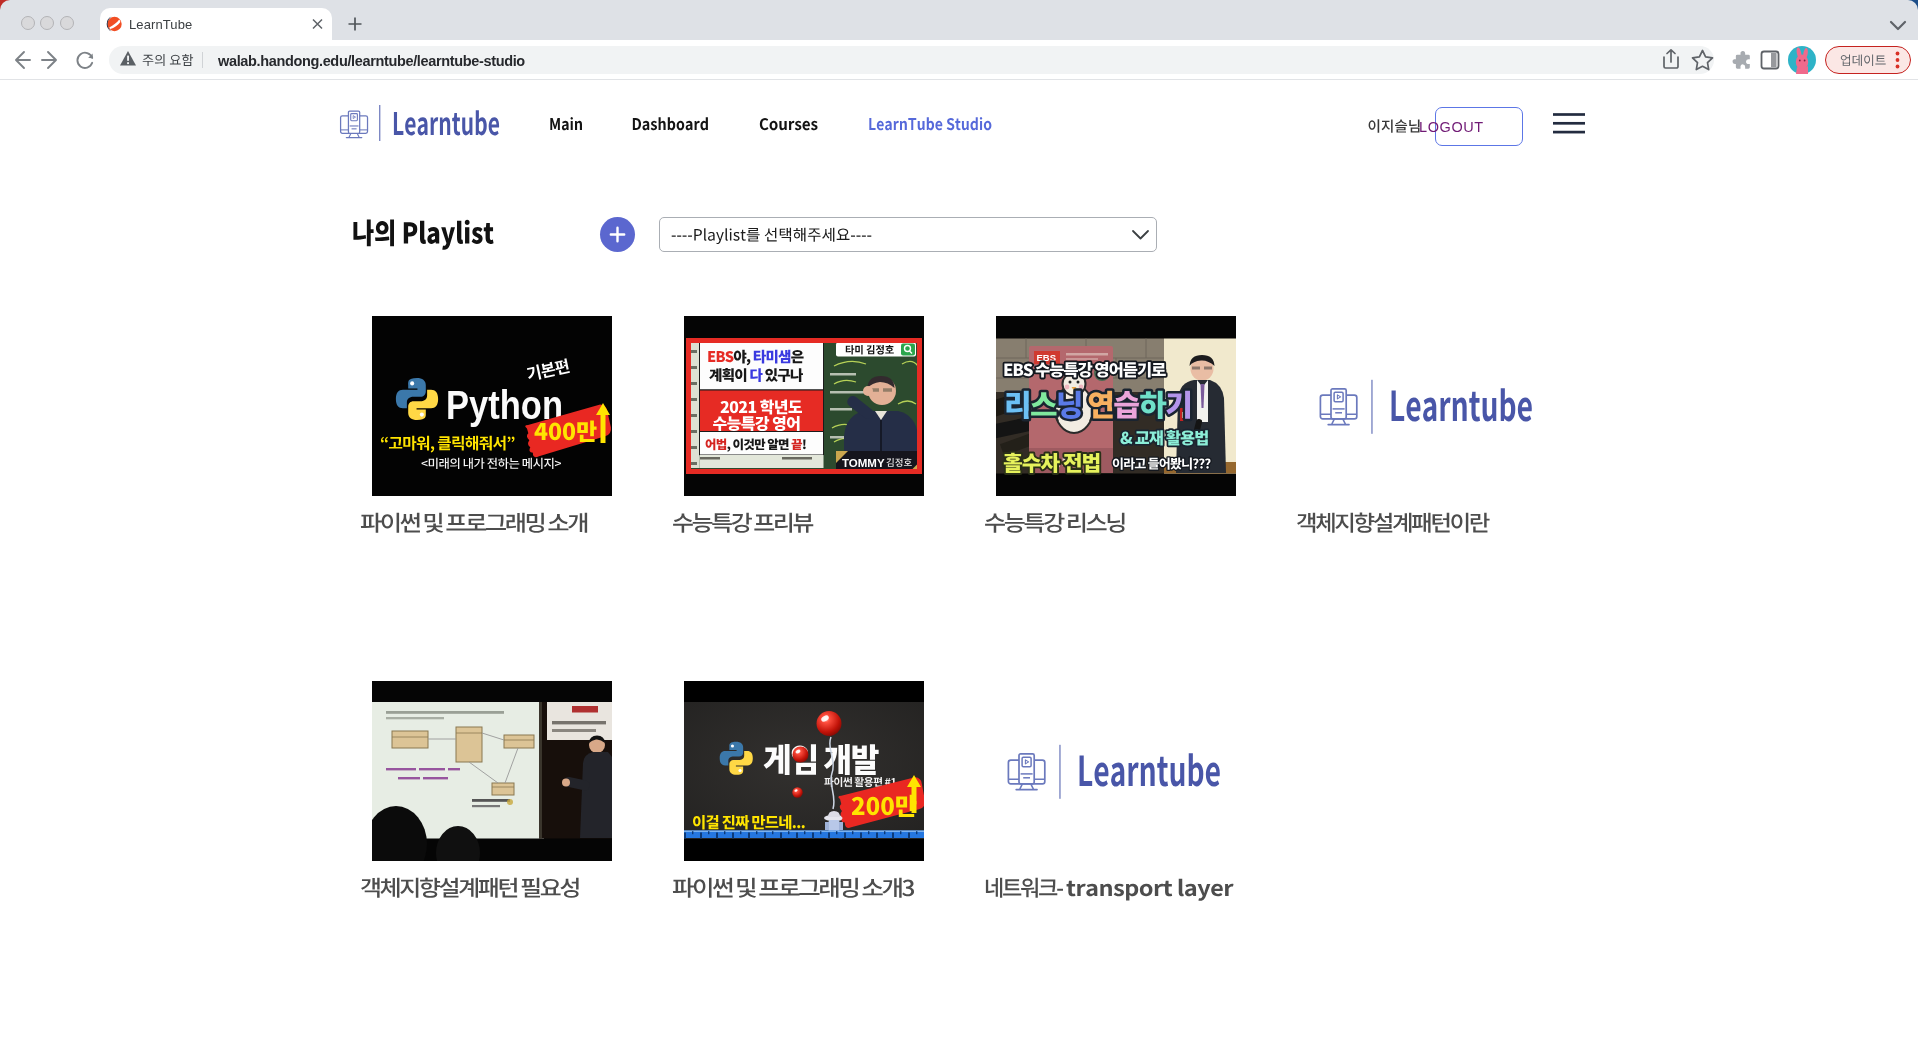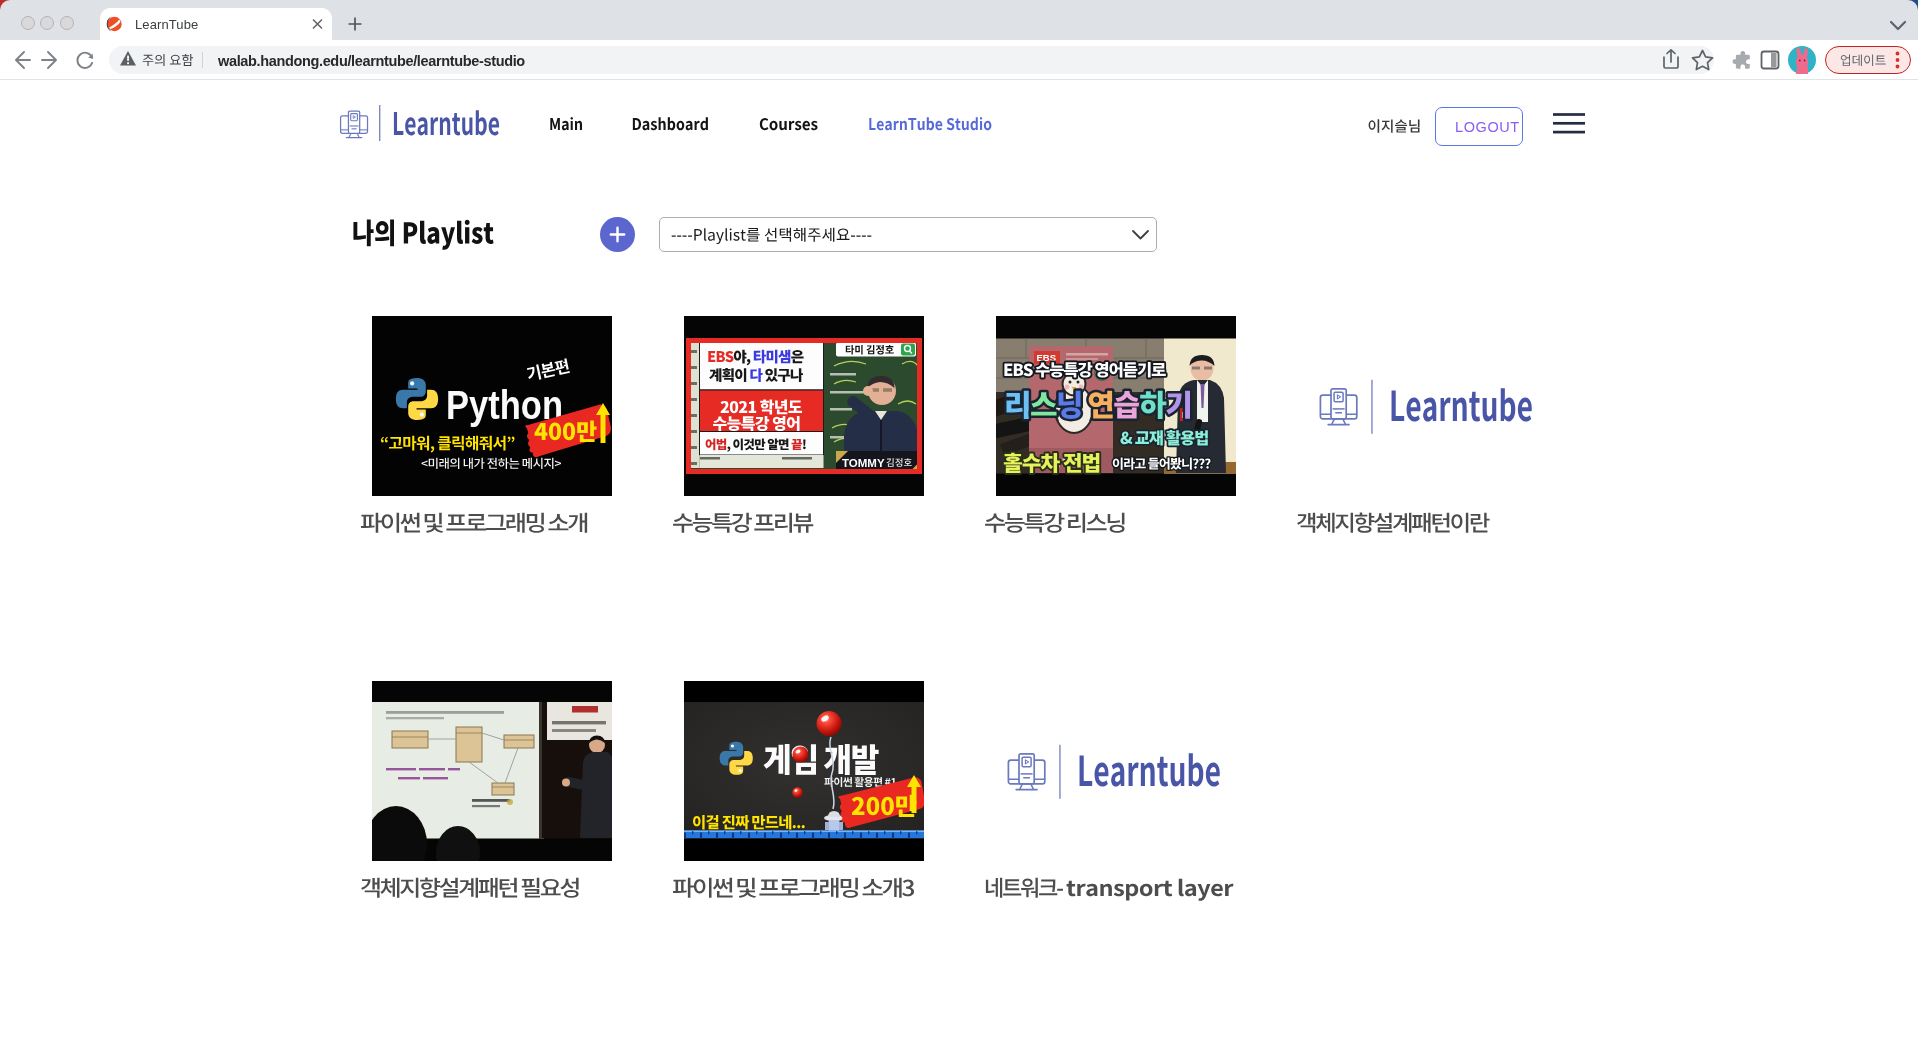--- a/index.html
+++ b/index.html
@@ -4,21 +4,21 @@
 html,body{width:1918px;height:1051px;overflow:hidden;background:#fff;
  font-family:"Liberation Sans",sans-serif;-webkit-font-smoothing:antialiased}
 .abs{position:absolute}
 #deskL{position:absolute;top:0;left:0;width:14px;height:14px;background:#bf2b26}
 #deskR{position:absolute;top:0;right:0;width:14px;height:14px;background:#1d4e89}
 #tabstrip{position:absolute;top:0;left:0;width:1918px;height:40px;background:#dee1e6;border-radius:10px 10px 0 0}
 #toolbar{position:absolute;top:40px;left:0;width:1918px;height:39px;background:#fff}
 #tbline{position:absolute;top:79px;left:0;width:1918px;height:1px;background:#e1e3e6}
 .light{position:absolute;top:15.5px;width:14px;height:14px;border-radius:50%;background:#d9d9db;border:1px solid #b3b3b6}
 #tab{position:absolute;left:100px;top:8px;width:232px;height:32px;background:#fff;border-radius:10px 10px 0 0}
-#tabtitle{position:absolute;left:135px;top:17px;font-size:13px;color:#3c4043;letter-spacing:.1px}
+#tabtitle{position:absolute;left:129px;top:17px;font-size:13px;color:#3c4043;letter-spacing:.1px}
 #omni{position:absolute;left:109px;top:46px;width:1605px;height:28px;border-radius:14px;background:#f1f3f4}
 #url{position:absolute;left:218px;top:52.5px;font-size:14.5px;font-weight:bold;color:#27292d;letter-spacing:-0.35px}
 #updchip{position:absolute;left:1825px;top:46px;width:86px;height:28px;border-radius:14px;background:#fbe7e5;border:1.5px solid #c5221f}
 </style></head><body>
 <div id="deskL"></div>
 <div id="deskR"></div>
 <div id="tabstrip"></div>
 <div class="light" style="left:20.5px"></div>
 <div class="light" style="left:40px"></div>
 <div class="light" style="left:59.5px"></div>
@@ -75,21 +75,21 @@
       <circle cx="1804.6" cy="60.5" r="0.9" fill="#7c2040"></circle>
     </g>
     <path transform="translate(1840 65)" fill="#5f6368" d="M6.4 -7.7H9.4V-6.8H6.4ZM3.7 -9.9Q4.6 -9.9 5.3 -9.6Q5.9 -9.2 6.3 -8.6Q6.7 -8 6.7 -7.3Q6.7 -6.5 6.3 -5.9Q5.9 -5.3 5.3 -4.9Q4.6 -4.6 3.7 -4.6Q2.9 -4.6 2.2 -4.9Q1.6 -5.3 1.2 -5.9Q0.8 -6.5 0.8 -7.3Q0.8 -8 1.2 -8.6Q1.6 -9.2 2.2 -9.6Q2.9 -9.9 3.7 -9.9ZM3.7 -9Q3.2 -9 2.7 -8.8Q2.3 -8.6 2.1 -8.2Q1.8 -7.8 1.8 -7.3Q1.8 -6.7 2.1 -6.3Q2.3 -5.9 2.7 -5.7Q3.2 -5.5 3.7 -5.5Q4.3 -5.5 4.7 -5.7Q5.2 -5.9 5.4 -6.3Q5.7 -6.7 5.7 -7.3Q5.7 -7.8 5.4 -8.2Q5.2 -8.6 4.7 -8.8Q4.3 -9 3.7 -9ZM9 -10.4H10V-4.3H9ZM2.7 -3.7H3.7V-2.3H9V-3.7H10V0.8H2.7ZM3.7 -1.5V-0H9V-1.5ZM20.9 -10.4H21.9V1H20.9ZM16.2 -6.1H19V-5.2H16.2ZM18.6 -10.2H19.6V0.4H18.6ZM12.6 -2.6H13.4Q14.3 -2.6 15 -2.7Q15.6 -2.7 16.2 -2.8Q16.9 -2.8 17.5 -3L17.6 -2.1Q16.9 -2 16.3 -1.9Q15.7 -1.8 15 -1.8Q14.3 -1.8 13.4 -1.8H12.6ZM12.6 -9H16.9V-8.2H13.7V-2.3H12.6ZM32.1 -10.4H33.1V1H32.1ZM27.1 -9.5Q28 -9.5 28.6 -9.1Q29.3 -8.6 29.6 -7.7Q30 -6.8 30 -5.6Q30 -4.4 29.6 -3.5Q29.3 -2.6 28.6 -2.1Q28 -1.6 27.1 -1.6Q26.3 -1.6 25.6 -2.1Q25 -2.6 24.6 -3.5Q24.2 -4.4 24.2 -5.6Q24.2 -6.8 24.6 -7.7Q25 -8.6 25.6 -9.1Q26.3 -9.5 27.1 -9.5ZM27.1 -8.6Q26.6 -8.6 26.1 -8.2Q25.7 -7.9 25.5 -7.2Q25.2 -6.5 25.2 -5.6Q25.2 -4.6 25.5 -4Q25.7 -3.3 26.1 -2.9Q26.6 -2.5 27.1 -2.5Q27.7 -2.5 28.1 -2.9Q28.5 -3.3 28.8 -4Q29 -4.6 29 -5.6Q29 -6.5 28.8 -7.2Q28.5 -7.9 28.1 -8.2Q27.7 -8.6 27.1 -8.6ZM36.7 -4.3H44.6V-3.4H36.7ZM35.4 -1.4H45.7V-0.5H35.4ZM36.7 -9.4H44.4V-8.6H37.8V-4H36.7ZM37.5 -6.9H44.2V-6.1H37.5Z"></path>
     <g fill="#d93025">
       <circle cx="1897.5" cy="53.5" r="1.9"></circle>
       <circle cx="1897.5" cy="60" r="1.9"></circle>
       <circle cx="1897.5" cy="66.5" r="1.9"></circle>
     </g>
   </svg>
 <div class="abs" style="left:1435px;top:107px;width:88px;height:39px;border:1.5px solid #5c76e6;border-radius:7px"></div>
-<div class="abs" style="left:1455px;top:119px;font-size:14.5px;color:#8b5cf6;letter-spacing:0.6px">LOGOUT</div>
+<div class="abs" style="left:1419px;top:119px;font-size:14.5px;color:#701a75;letter-spacing:0.6px">LOGOUT</div>
 <div class="abs" style="left:659px;top:217px;width:498px;height:35px;border:1px solid #aaaeb4;border-radius:5px;background:#fff"></div>
 <svg class="abs" style="left:0;top:0" width="1918" height="1051" viewBox="0 0 1918 1051">
     <defs>
       <g id="lticon">
         <rect x="0.8" y="7.2" width="36.4" height="23.6" rx="2.4" fill="#fff" stroke="#6b79bd" stroke-width="1.7"></rect>
         <path d="M14.8 30.8 L12.2 36.2 M23.2 30.8 L25.8 36.2" stroke="#6b79bd" stroke-width="1.5" fill="none"></path>
         <path d="M8.6 36.6 H29.4" stroke="#6b79bd" stroke-width="1.7" fill="none" stroke-linecap="round"></path>
         <path d="M1.2 26.2 H37" stroke="#6b79bd" stroke-width="1.4"></path>
         <rect x="11.4" y="0.8" width="15.2" height="30" rx="1.6" fill="#fff" stroke="#6b79bd" stroke-width="1.7"></rect>
         <rect x="14.5" y="4.2" width="9" height="9.6" rx="1.2" fill="#fff" stroke="#6b79bd" stroke-width="1.5"></rect>

